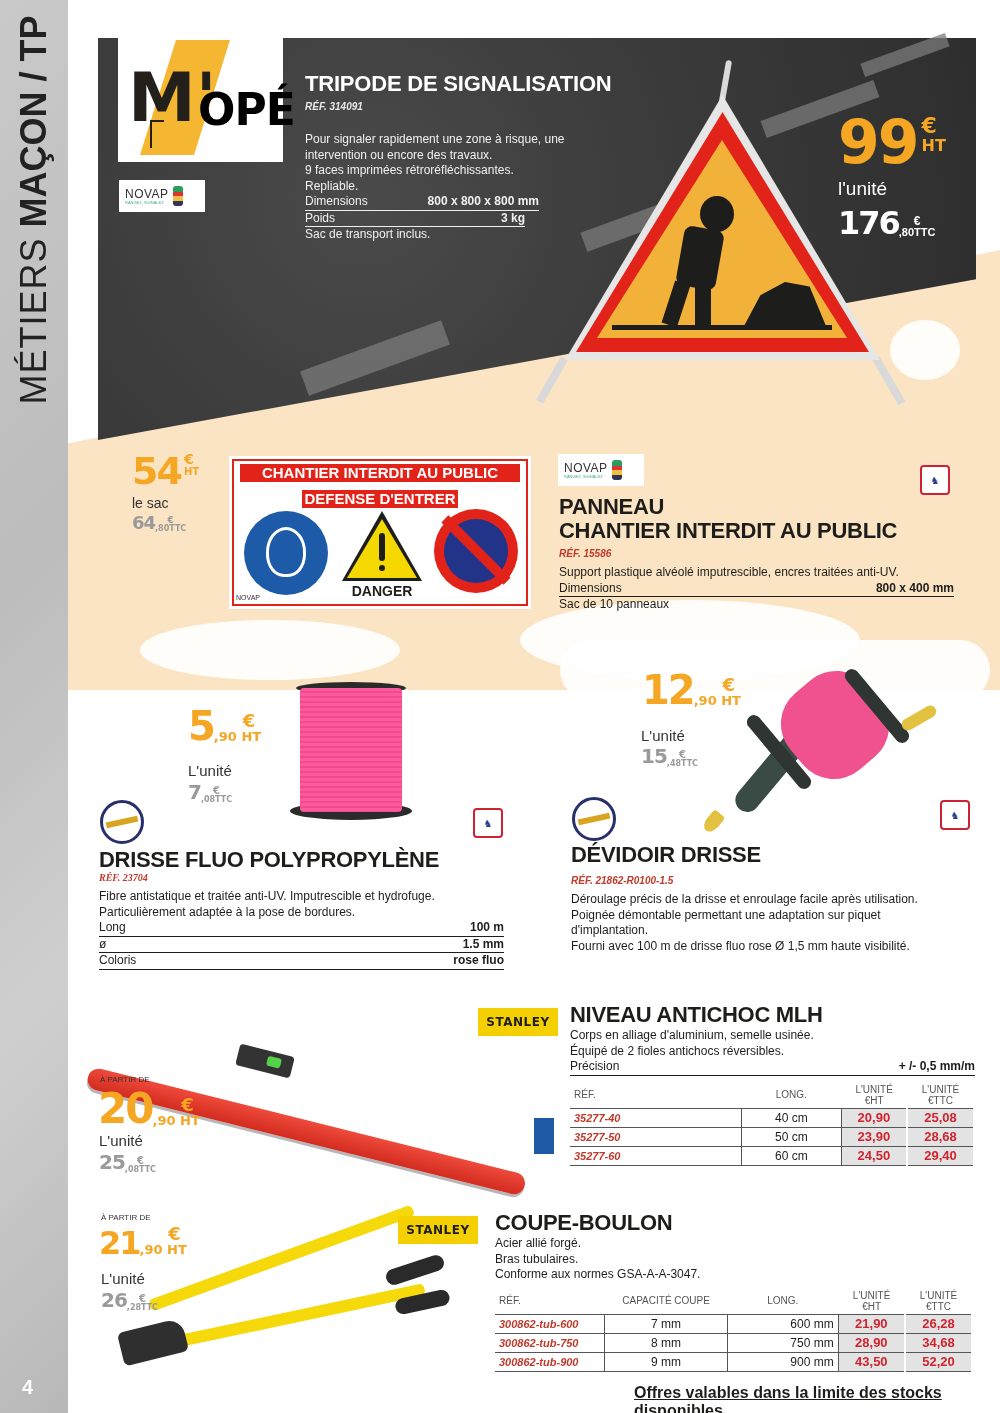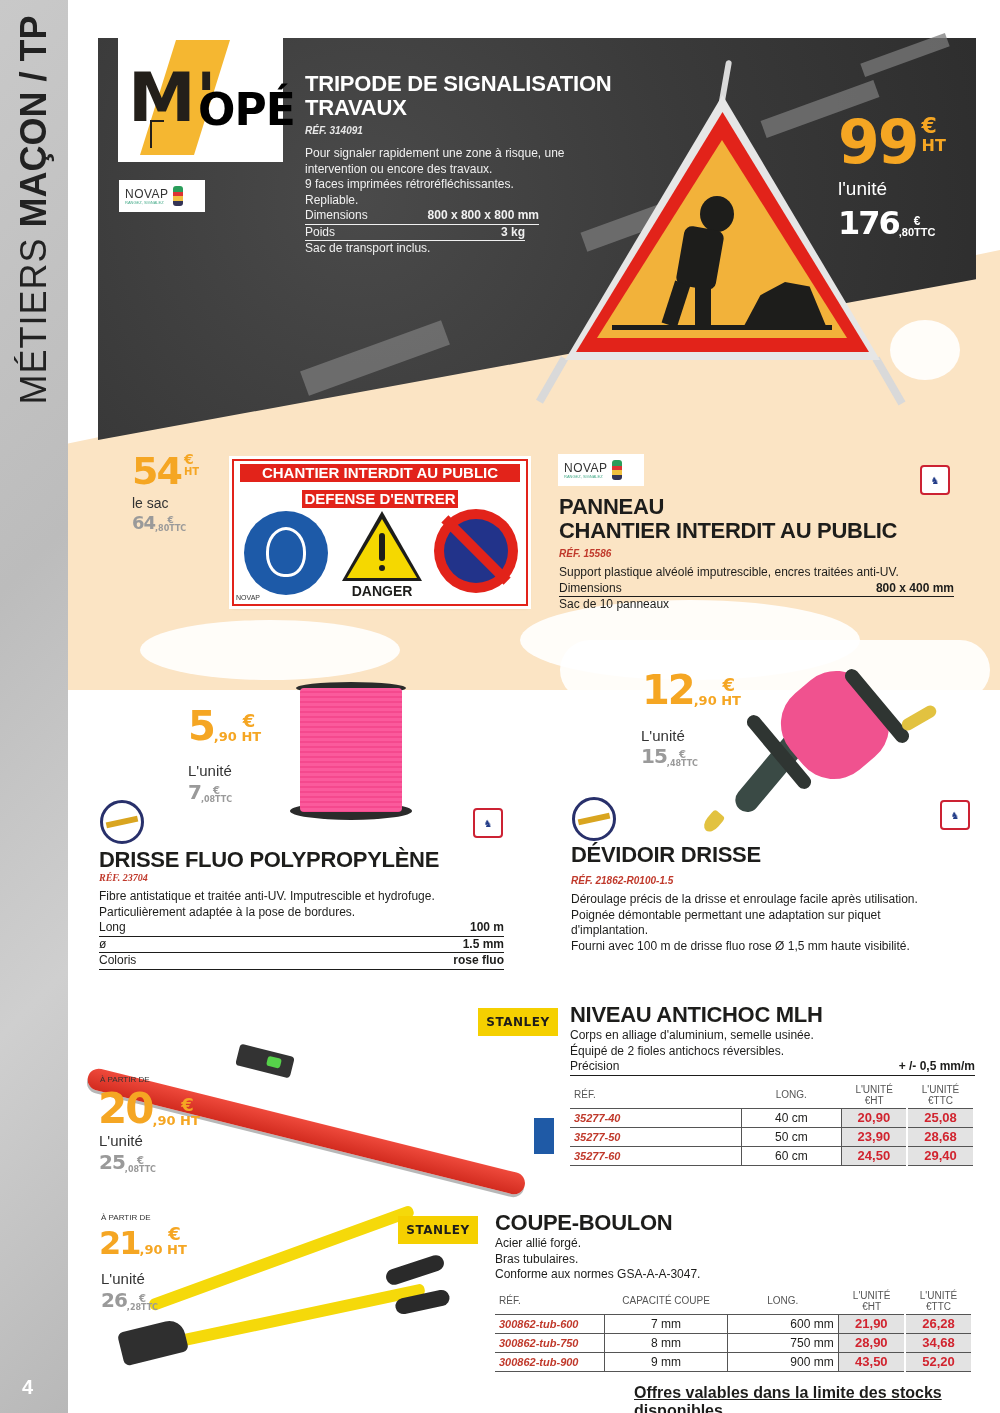--- a/index.html
+++ b/index.html
@@ -135,23 +135,22 @@
 <div class="abs novap-logo" style="left:119px;top:180px;width:86px;height:32px;">
   <div>
     <div class="novap-text">NOVAP</div>
     <div class="novap-sub">RANGEZ, SIGNALEZ</div>
   </div>
   <div class="novap-man"></div>
 </div>
 
 <div class="abs" style="left:305px;top:72px;width:320px;">
   <div class="title-white">TRIPODE DE SIGNALISATION</div>
-  <div class="title-white">TRAVAUX</div>
   <div class="ref-white" style="margin-top:5px;">RÉF. 314091</div>
-  <div class="body-white" style="margin-top:10px;width:280px;">
+  <div class="body-white" style="margin-top:20px;width:280px;">
     <div>Pour signaler rapidement une zone à risque, une</div>
     <div>intervention ou encore des travaux.</div>
     <div>9 faces imprimées rétroréfléchissantes.</div>
     <div>Repliable.</div>
     <div class="spec-row" style="width:234px;">
       <span>Dimensions</span>
       <span class="v">800 x 800 x 800 mm</span>
     </div>
     <div class="spec-row" style="width:220px;">
       <span>Poids</span>

